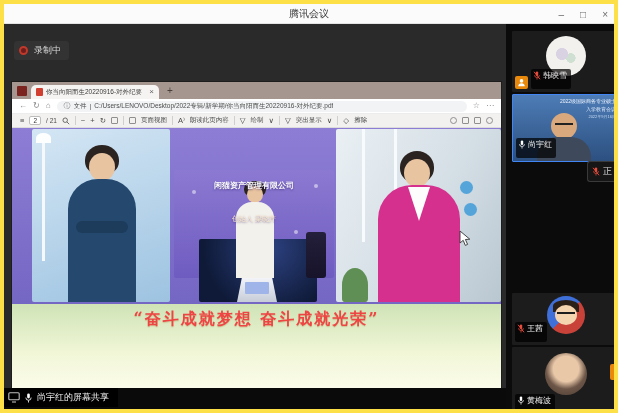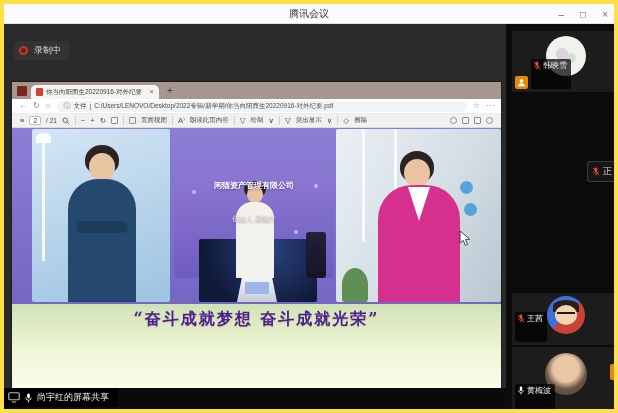--- a/index.html
+++ b/index.html
@@ -74,21 +74,21 @@
   .mb-podium{position:absolute;left:38px;bottom:0;width:40px;height:24px;background:linear-gradient(180deg,#f2f4f8,#c6ccd8);clip-path:polygon(12% 0,88% 0,100% 100%,0 100%);}
   .mb-screen{position:absolute;left:46px;bottom:8px;width:24px;height:12px;background:#9fb4e8;border-radius:1px;}
   .ph-right{left:324px;top:1px;width:165px;height:173px;background:linear-gradient(120deg,#eaf0f4 0%,#d4dee5 55%,#b9c7d1 100%);}
   .pr-mullion{position:absolute;top:0;bottom:60px;width:3px;background:#f8fbfd;}
   .pr-plant{position:absolute;left:6px;bottom:0;width:26px;height:34px;background:#5f8f55;border-radius:50% 50% 10% 10%;}
   .pr-dot{position:absolute;width:13px;height:13px;border-radius:50%;background:#3f9bd8;opacity:.85;}
   .pr-hair{left:64px;top:22px;width:34px;height:32px;}
   .pr-head{left:68px;top:30px;width:26px;height:28px;}
   .pr-body{position:absolute;left:42px;top:56px;width:82px;height:118px;background:#d6308f;border-radius:34px 34px 0 0;}
   .pr-shirt{position:absolute;left:72px;top:58px;width:22px;height:34px;background:#fdfdfd;clip-path:polygon(0 0,100% 0,50% 100%);}
-  .quote{position:absolute;left:0;right:0;top:181px;text-align:center;font-size:16px;font-weight:bold;letter-spacing:2px;color:#4c1d95;font-family:"DejaVu Serif","Liberation Serif",serif;text-shadow:0 1px 1px rgba(160,80,0,.25);}
+  .quote{position:absolute;left:0;right:0;top:181px;text-align:center;font-size:16px;font-weight:bold;letter-spacing:2px;color:#ef4444;font-family:"DejaVu Serif","Liberation Serif",serif;text-shadow:0 1px 1px rgba(160,80,0,.25);}
 
   .cursor{position:absolute;left:455px;top:206px;z-index:30;}
 
   
   .share-banner{position:absolute;left:0;bottom:2px;height:19px;background:#000;display:flex;align-items:center;gap:4px;padding:0 9px 0 4px;z-index:35;}
   .share-banner .txt{font-size:9px;color:#f0f0f0;}
 
   
   .sidebar{position:absolute;top:20px;left:502px;right:0;bottom:0;background:#0b0b0b;}
   .tile{position:absolute;left:6px;width:107px;background:#1c1c1c;overflow:hidden;border-radius:1px;}
@@ -115,21 +115,21 @@
   .vbg2 .l1{position:absolute;left:0;right:2px;top:3px;text-align:right;font-size:5px;color:#eef4ff;}
   .vbg2 .l2{position:absolute;left:0;right:2px;top:11px;text-align:right;font-size:5px;color:#dce9fb;}
   .vbg2 .l3{position:absolute;left:0;right:2px;top:19px;text-align:right;font-size:4px;color:#c8dcf5;}
   .vbg2 .head{position:absolute;left:38px;top:18px;width:26px;height:26px;border-radius:50%;background:#d9a87c;}
   .vbg2 .glass{position:absolute;left:42px;top:28px;width:18px;height:4px;border-top:2px solid #222;}
   .vbg2 .torso{position:absolute;left:24px;top:42px;width:54px;height:26px;background:#3e4a5c;border-radius:20px 20px 0 0;}
   .v4col{position:absolute;left:26px;top:0;bottom:0;width:55px;background:linear-gradient(180deg,#eef2f5,#d9dfe6);}
   .v4hair{left:44px;top:4px;width:22px;height:18px;}
   .v4head{left:47px;top:9px;width:16px;height:16px;}
   .v4body{position:absolute;left:34px;top:24px;width:42px;height:31px;background:#e85fa0;border-radius:14px 14px 0 0;}
-  .name-pill{position:absolute;left:3px;bottom:3px;background:rgba(0,0,0,.72);border-radius:2px;display:flex;gap:2px;padding:1px 4px 18px 2px;z-index:5;}
+  .name-pill{position:absolute;left:3px;bottom:3px;background:rgba(0,0,0,.72);border-radius:2px;display:flex;gap:2px;padding:1px 4px 8px 2px;z-index:5;}
   .name-pill .nm{font-size:8px;color:#ededed;white-space:nowrap;}
   .badge-host{position:absolute;left:3px;bottom:3px;width:13px;height:13px;border-radius:2px;background:#e8890c;display:flex;align-items:center;justify-content:center;z-index:6;}
   .pill-shift{left:19px;}
   .mic{display:flex;align-items:center;}
 
   .tooltip{position:absolute;top:157px;right:0;background:#161616;border:1px solid #3a3a3a;border-right:none;border-radius:3px 0 0 3px;display:flex;align-items:center;gap:3px;padding:3px 2px 3px 4px;z-index:50;}
   .tooltip .tx{font-size:9px;color:#dcdcdc;}
   .orange-sliver{position:absolute;right:0;top:360px;width:4px;height:16px;background:#e8890c;border-radius:2px 0 0 2px;z-index:50;}
 </style>
 </head>
@@ -299,20 +299,40 @@
               <rect x="3.4" y="0.5" width="3.2" height="6" rx="1.6" fill="currentColor"></rect>
               <path d="M1.8 5.5a3.2 3.2 0 0 0 6.4 0" fill="none" stroke="currentColor" stroke-width="1"></path>
               <line x1="5" y1="9" x2="5" y2="11.4" stroke="currentColor" stroke-width="1"></line>
               <line x1="1" y1="1" x2="9" y2="11" stroke="#e74c3c" stroke-width="1.3"></line>
             </svg>
         </span>
         <span class="nm">韩映雪</span>
       </div>
     </div>
 
+    <div class="tile t2">
+      <div class="vbg2">
+        <div class="l1">2022级国际商务专业硕士</div>
+        <div class="l2">入学教育会议</div>
+        <div class="l3">2022年9月16日</div>
+        <span class="head"></span>
+          <span class="glass"></span>
+          <span class="torso"></span>
+      </div>
+      <div class="name-pill">
+        <span class="mic" style="color:#fff">
+          <svg width="8" height="9" viewBox="0 0 10 12">
+              <rect x="3.4" y="0.5" width="3.2" height="6" rx="1.6" fill="currentColor"></rect>
+              <path d="M1.8 5.5a3.2 3.2 0 0 0 6.4 0" fill="none" stroke="currentColor" stroke-width="1"></path>
+              <line x1="5" y1="9" x2="5" y2="11.4" stroke="currentColor" stroke-width="1"></line>
+            </svg>
+        </span>
+        <span class="nm">尚宇红</span>
+      </div>
+    </div>
 
 
 
     <div class="tile t5">
       <div class="avatar av5">
         <span class="hairc"></span>
           <span class="face"></span>
           <span class="glasses"></span>
       </div>
       <div class="name-pill">

